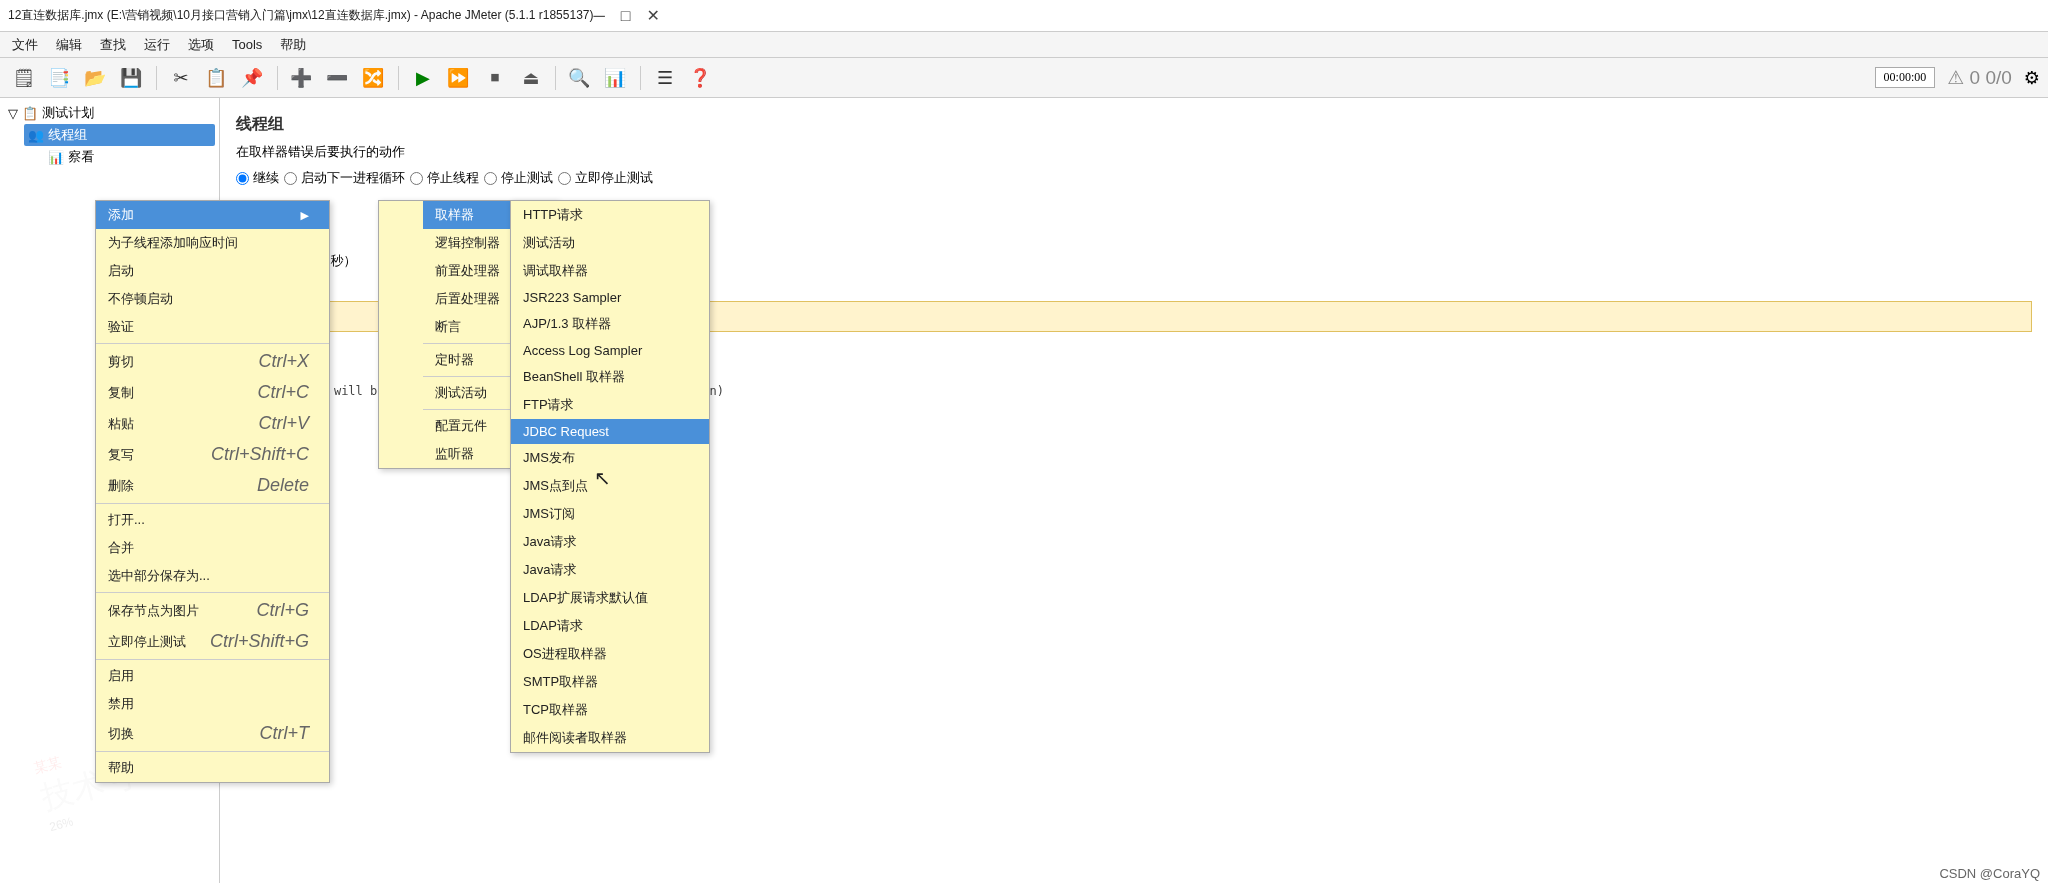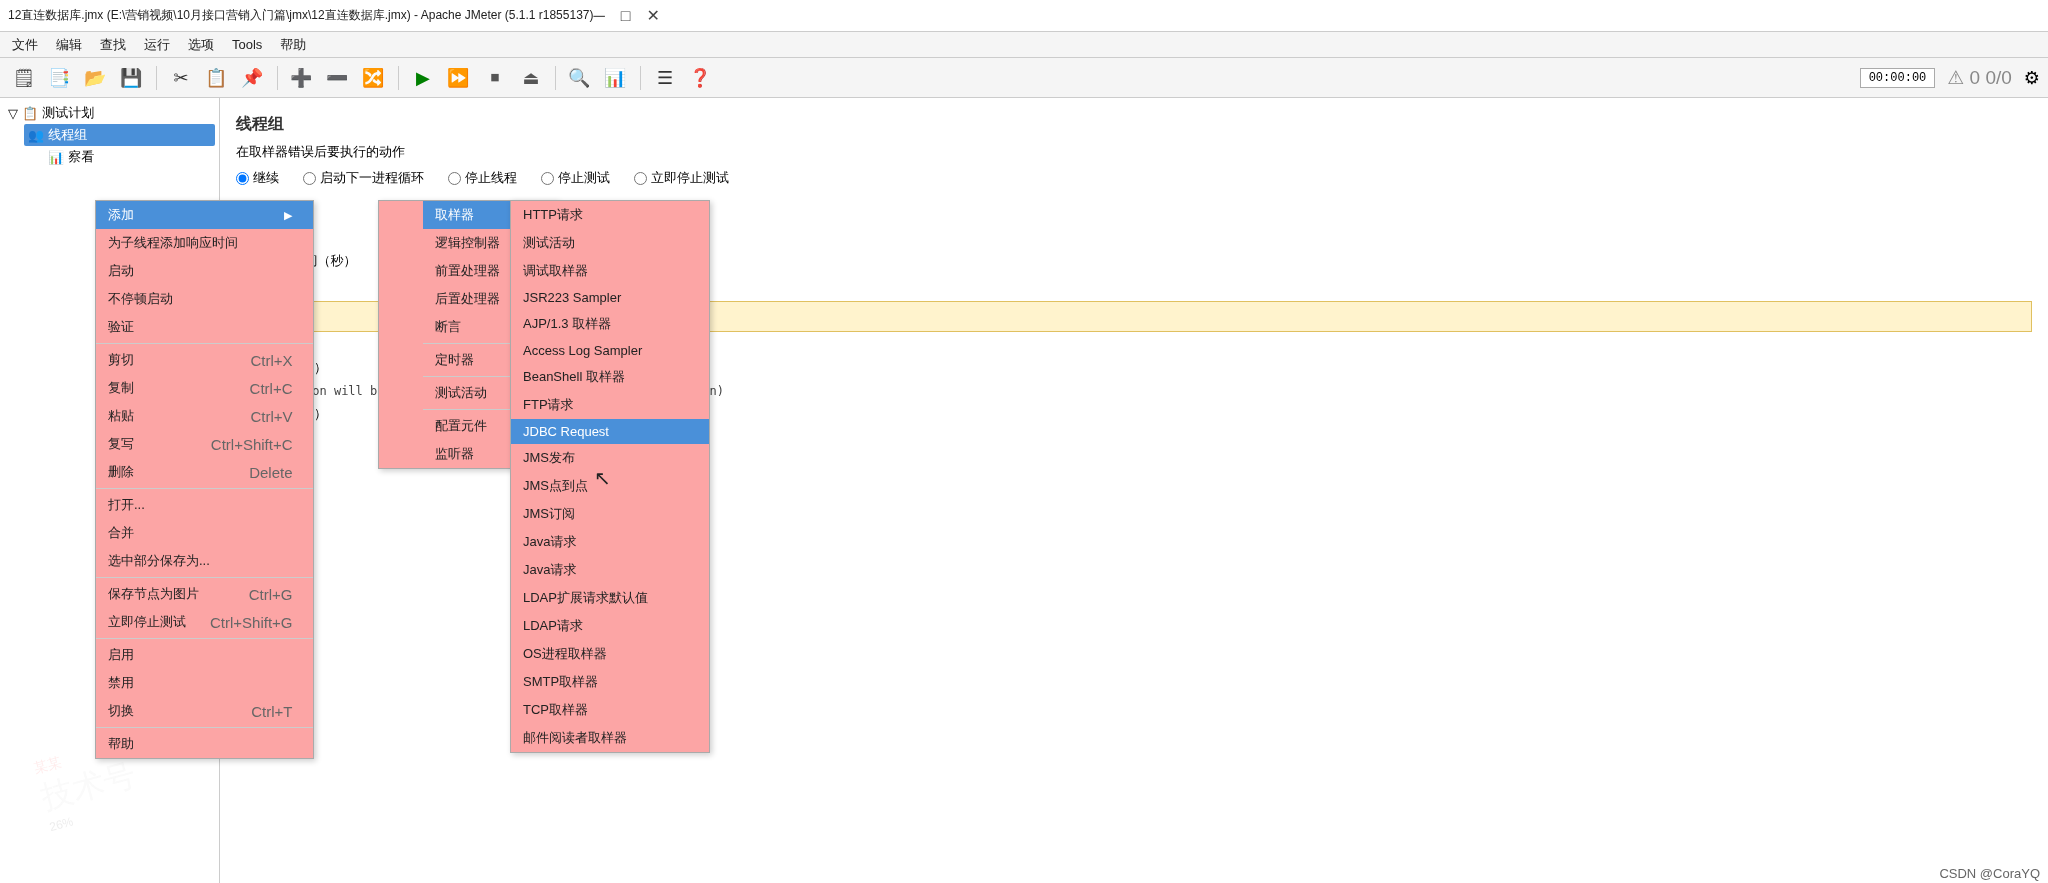--- a/index.html
+++ b/index.html
@@ -81,21 +81,21 @@
       width: 1px;
       height: 24px;
       background: #ccc;
       margin: 0 4px;
     }
     .timer-display {
       background: #fff;
       border: 1px solid #aaa;
       padding: 2px 8px;
       font-size: 12px;
-      font-family: Liberation Mono, monospace;
+      font-family: Liberation Serif, serif;
       margin-left: auto;
     }
 
     
     .main-area {
       display: flex;
       height: calc(883px - 32px - 26px - 40px);
       position: relative;
     }
 
@@ -143,21 +143,21 @@
       position: absolute;
       top: 0; left: 0;
       width: 100%; height: 100%;
       z-index: 100;
       pointer-events: none;
     }
 
     
     .ctx-menu {
       position: absolute;
-      background: #fca5a5;
+      background: #fef9c3;
       border: 1px solid #aaa;
       box-shadow: 2px 2px 6px rgba(0,0,0,0.2);
       min-width: 180px;
       pointer-events: all;
     }
     .ctx-menu-item {
       padding: 5px 20px 5px 12px;
       cursor: pointer;
       display: flex;
       align-items: center;
@@ -172,39 +172,40 @@
       height: 1px;
       background: #ccc;
       margin: 2px 0;
     }
     .submenu-arrow {
       font-size: 11px;
       margin-left: 12px;
       color: inherit;
     }
     .ctx-menu-shortcut {
-      font-size: 15px;
+      font-size: 18px;
       color: #666;
       margin-left: 24px;
+      font-style: italic;
     }
 
     
     .tg-title {
       font-size: 16px;
       font-weight: bold;
       margin-bottom: 8px;
       color: #333;
     }
     .tg-section {
       margin-bottom: 12px;
     }
     .radio-group {
       display: flex;
       align-items: center;
-      gap: 24px;
+      gap: 5px;
       margin: 8px 0;
     }
     .radio-group label { display: flex; align-items: center; gap: 4px; cursor: pointer; }
     .tg-row {
       display: flex;
       align-items: center;
       margin: 6px 0;
       gap: 8px;
     }
     .tg-label { min-width: 140px; }

